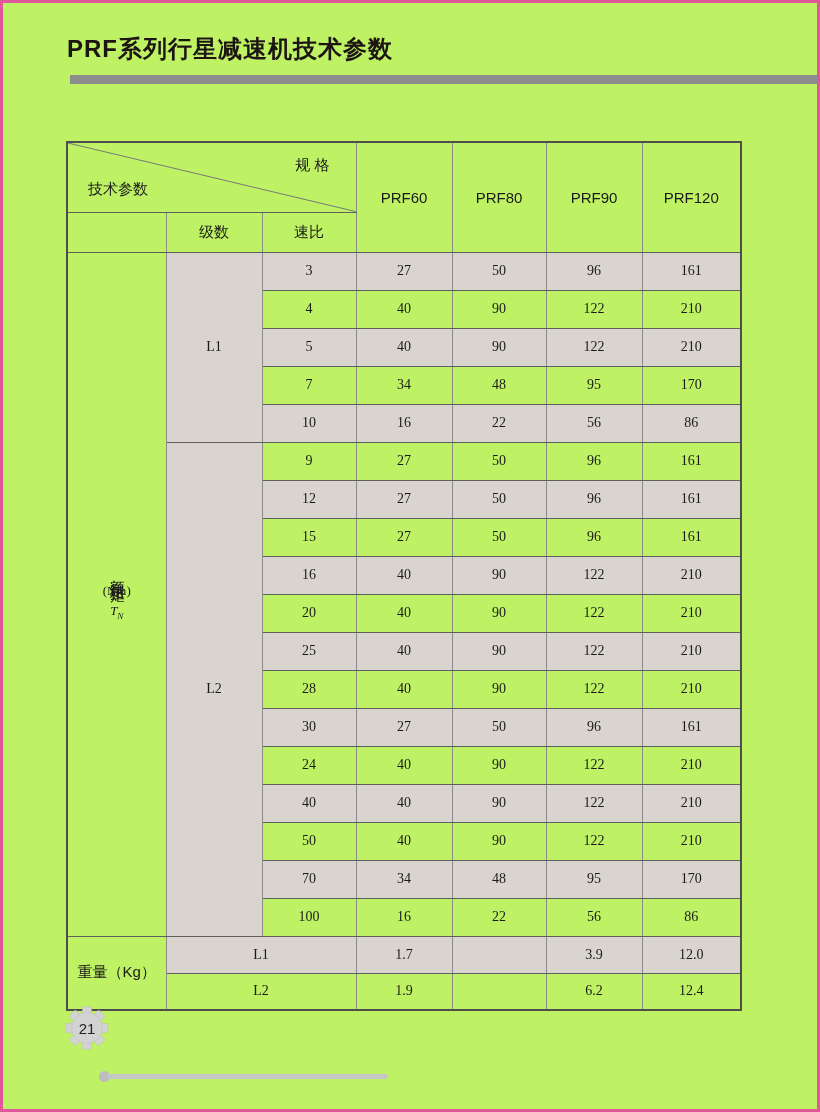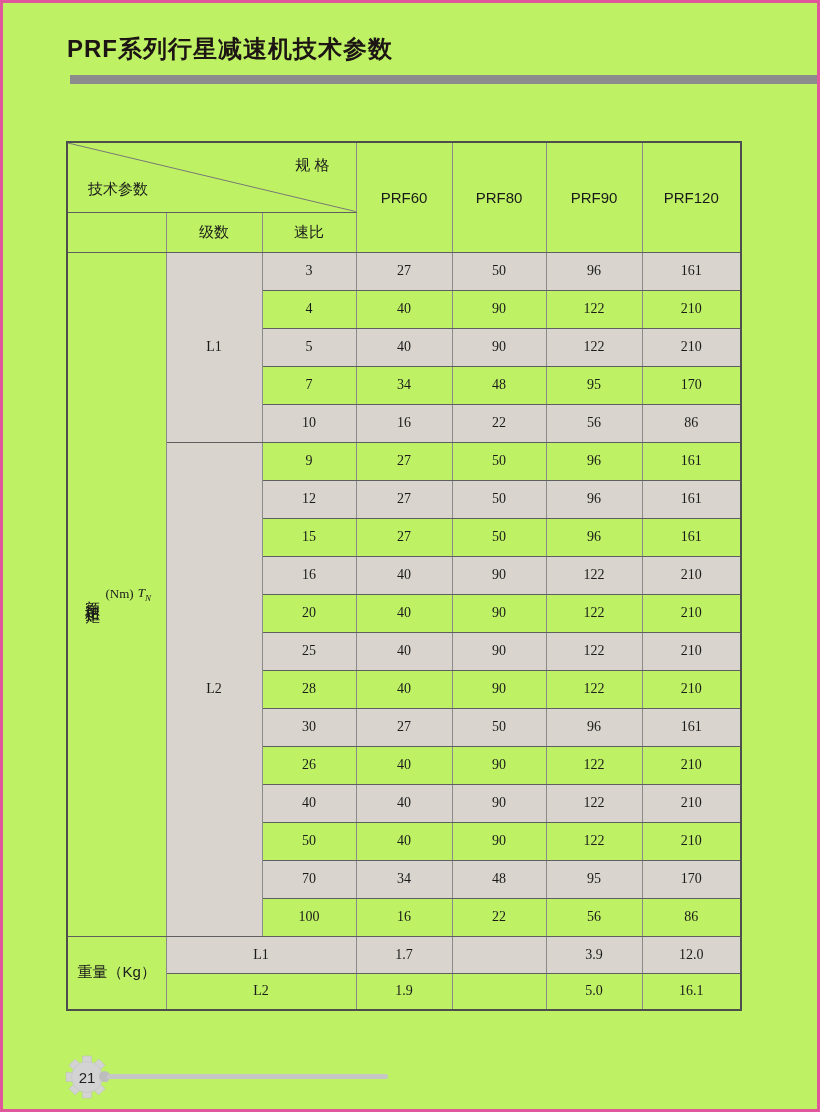--- a/index.html
+++ b/index.html
@@ -52,42 +52,42 @@
   .diag-svg{position:absolute;left:0;top:0;width:100%;height:100%;}
   .diag-tr{
     position:absolute;top:13px;right:26px;
     font-family:"Liberation Sans",sans-serif;font-size:15px;color:#1a1a1a;
   }
   .diag-bl{
     position:absolute;bottom:13px;left:20px;
     font-family:"Liberation Sans",sans-serif;font-size:15px;color:#1a1a1a;
   }
   .torque-inner{
-    display:flex;flex-direction:row;align-items:center;justify-content:center;
+    display:flex;flex-direction:column;align-items:center;justify-content:center;
     gap:4px;
   }
   .v-text{
     writing-mode:vertical-rl;text-orientation:upright;
     font-family:"Liberation Sans",sans-serif;
     font-size:15px;letter-spacing:3px;color:#1a1a1a;
   }
   .t-unit{font-family:"Liberation Serif",serif;font-size:13px;}
   .t-sym{font-family:"Liberation Serif",serif;font-size:13px;font-style:italic;}
   .t-sym sub{font-size:9px;}
   .footer-line{
     position:absolute;left:104px;top:1071px;
     width:281px;height:5px;border-radius:3px;
     background:#c6c6c6;
   }
   .footer-dot{
     position:absolute;left:96px;top:1068px;
     width:11px;height:11px;border-radius:50%;
     background:#bdbdbd;
   }
-  .gear-wrap{position:absolute;left:62px;top:1052px;width:44px;height:44px;}
+  .gear-wrap{position:absolute;left:62px;top:1003px;width:44px;height:44px;}
   .gear-wrap text{
     font-family:"Liberation Sans",sans-serif;
     font-size:15px;fill:#222222;
   }
 </style>
 </head>
 <body>
 
 <div class="page">
 
@@ -217,21 +217,21 @@
           <td>210</td>
         </tr>
         <tr style="height: 38px;">
           <td class="shade">30</td>
           <td class="shade">27</td>
           <td class="shade">50</td>
           <td class="shade">96</td>
           <td class="shade">161</td>
         </tr>
         <tr style="height: 38px;">
-          <td>26</td>
+          <td>24</td>
           <td>40</td>
           <td>90</td>
           <td>122</td>
           <td>210</td>
         </tr>
         <tr style="height: 38px;">
           <td class="shade">40</td>
           <td class="shade">40</td>
           <td class="shade">90</td>
           <td class="shade">122</td>
@@ -263,22 +263,22 @@
           <td class="shade" colspan="2">L1</td>
           <td class="shade">1.7</td>
           <td class="shade"></td>
           <td class="shade">3.9</td>
           <td class="shade">12.0</td>
         </tr>
         <tr style="height: 37px;">
           <td colspan="2">L2</td>
           <td>1.9</td>
           <td></td>
-          <td>5.0</td>
-          <td>16.1</td>
+          <td>6.2</td>
+          <td>12.4</td>
         </tr>
       </tbody>
   </table>
 
   <div class="gear-wrap">
     <svg width="44" height="44" viewBox="-22 -22 44 44">
       <g fill="#d3d3d3" stroke="#bdbdbd" stroke-width="0.5">
         <rect x="-4.5" y="-21" width="9" height="12"></rect>
         <rect x="-4.5" y="-21" width="9" height="12" transform="rotate(45)"></rect>
         <rect x="-4.5" y="-21" width="9" height="12" transform="rotate(90)"></rect>

